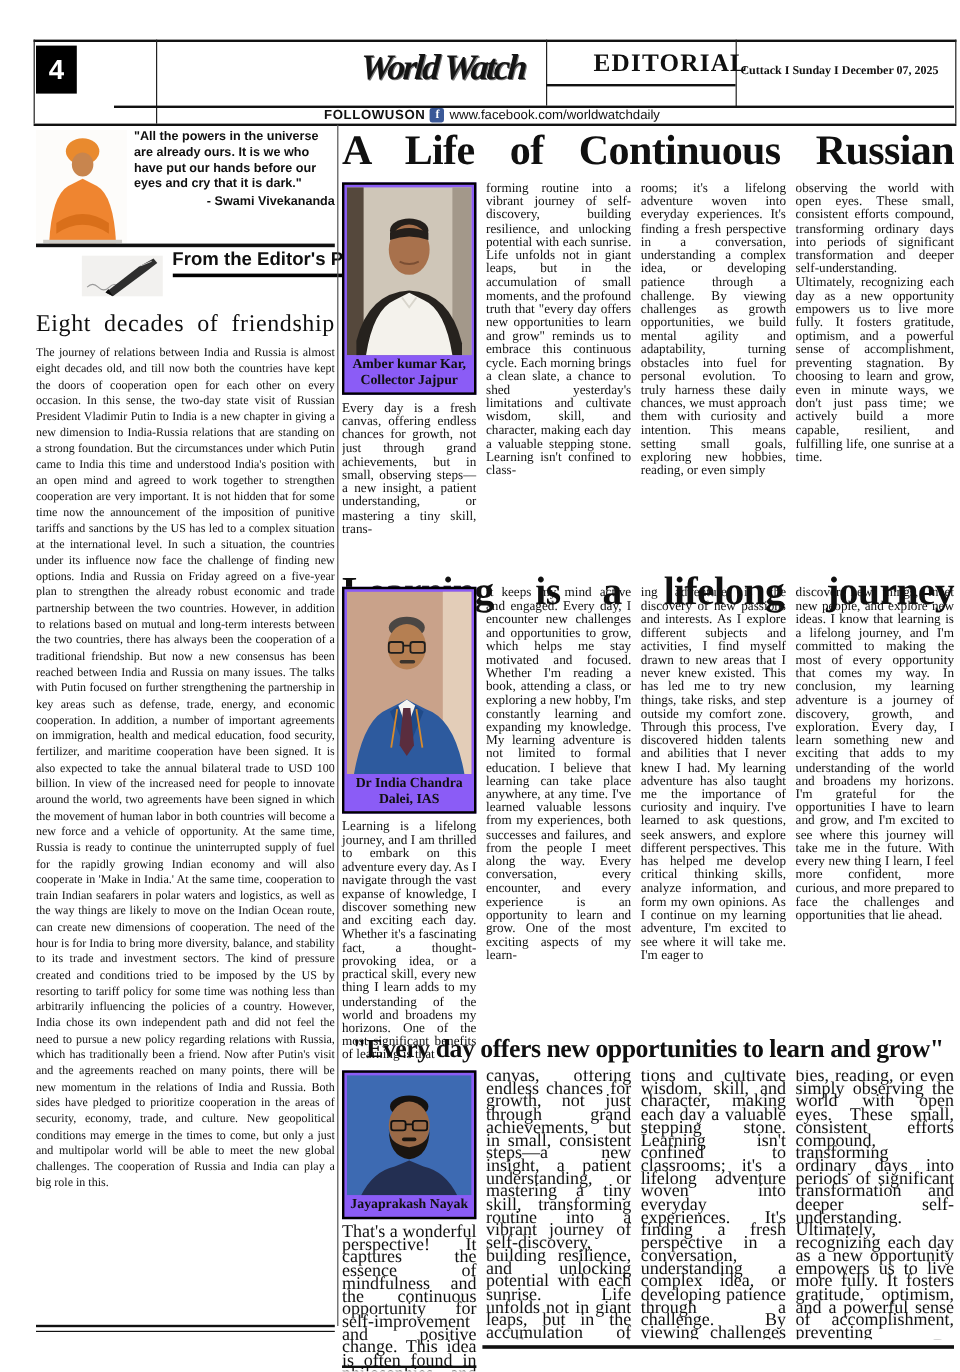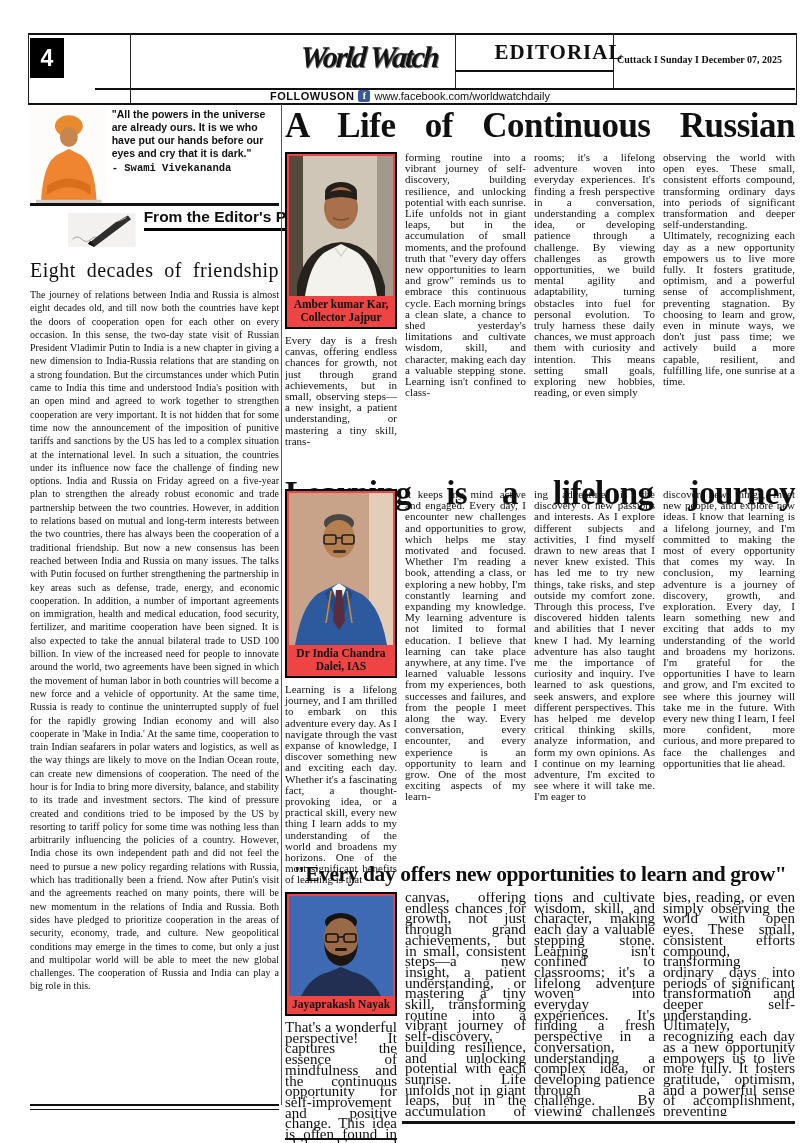--- a/index.html
+++ b/index.html
@@ -22,42 +22,42 @@
             align-items:flex-end;justify-content:center;gap:4px;
             font-family:"Liberation Sans",sans-serif;font-size:11px;}
   .follow-label{font-weight:bold;letter-spacing:.5px;}
   .fb{width:12px;height:12px;background:#3b5998;color:#fff;border-radius:2px;
       display:inline-flex;align-items:center;justify-content:center;
       font-family:"Liberation Serif",serif;font-weight:bold;font-size:10px;line-height:1;}
   
   .quoterow{position:absolute;left:30px;top:108px;width:249px;display:flex;gap:6px;}
   .quote-text{font-family:"Liberation Sans",sans-serif;font-weight:bold;font-size:10.5px;
               line-height:13px;width:168px;}
-  .quote-author{text-align:left;margin-top:2px;font-family:Liberation Mono, monospace;}
+  .quote-author{text-align:right;margin-top:2px;}
   .penrow{position:absolute;left:30px;top:208px;width:249px;height:48px;display:flex;
           align-items:flex-start;gap:8px;margin-left:38px;}
   .pen-label{font-family:"Liberation Sans",sans-serif;font-weight:bold;font-size:15.5px;
              border-bottom:3px solid #000;padding-bottom:2px;white-space:nowrap;}
   .ed-title{position:absolute;left:30px;top:259px;width:249px;font-weight:normal;font-size:20px;
             text-align:justify;text-align-last:justify;letter-spacing:.5px;}
   .ed-body{position:absolute;left:30px;top:288px;width:249px;height:814px;overflow:hidden;
            font-size:10px;line-height:13.3px;text-align:justify;}
   
   .h-big{position:absolute;left:285px;width:510px;font-weight:bold;
          text-align:justify;text-align-last:justify;letter-spacing:-.5px;}
   .h-quote{position:absolute;left:285px;width:510px;font-weight:bold;font-size:21.5px;
            text-align:center;white-space:nowrap;letter-spacing:-.4px;}
   .grid{position:absolute;left:285px;width:510px;display:grid;
         grid-template-columns:112px 121px 121px 132px;column-gap:8px;}
   .coltext{font-size:11px;line-height:11.2px;text-align:justify;}
   .small3 .coltext{font-size:15px;line-height:10.7px;}
   .clipA{max-height:286px;overflow:hidden;}
   .clipB{max-height:372px;overflow:hidden;}
   .clipC{max-height:224px;overflow:hidden;}
-  .photo-frame{border:2px solid #000;background:#ef4444;padding:2px;}
+  .photo-frame{border:2px solid #000;background:#8b5cf6;padding:2px;}
   .photo-frame svg{display:block;width:100%;}
   .caption{text-align:center;font-weight:bold;font-size:11.5px;line-height:13px;padding:2px 0 1px;}
   .col1text{margin-top:6px;}
 </style>
 </head>
 <body>
 
 <div id="page">
 
   <div class="rule" style="left:28px;top:33px;width:769px;height:1.5px;"></div>

